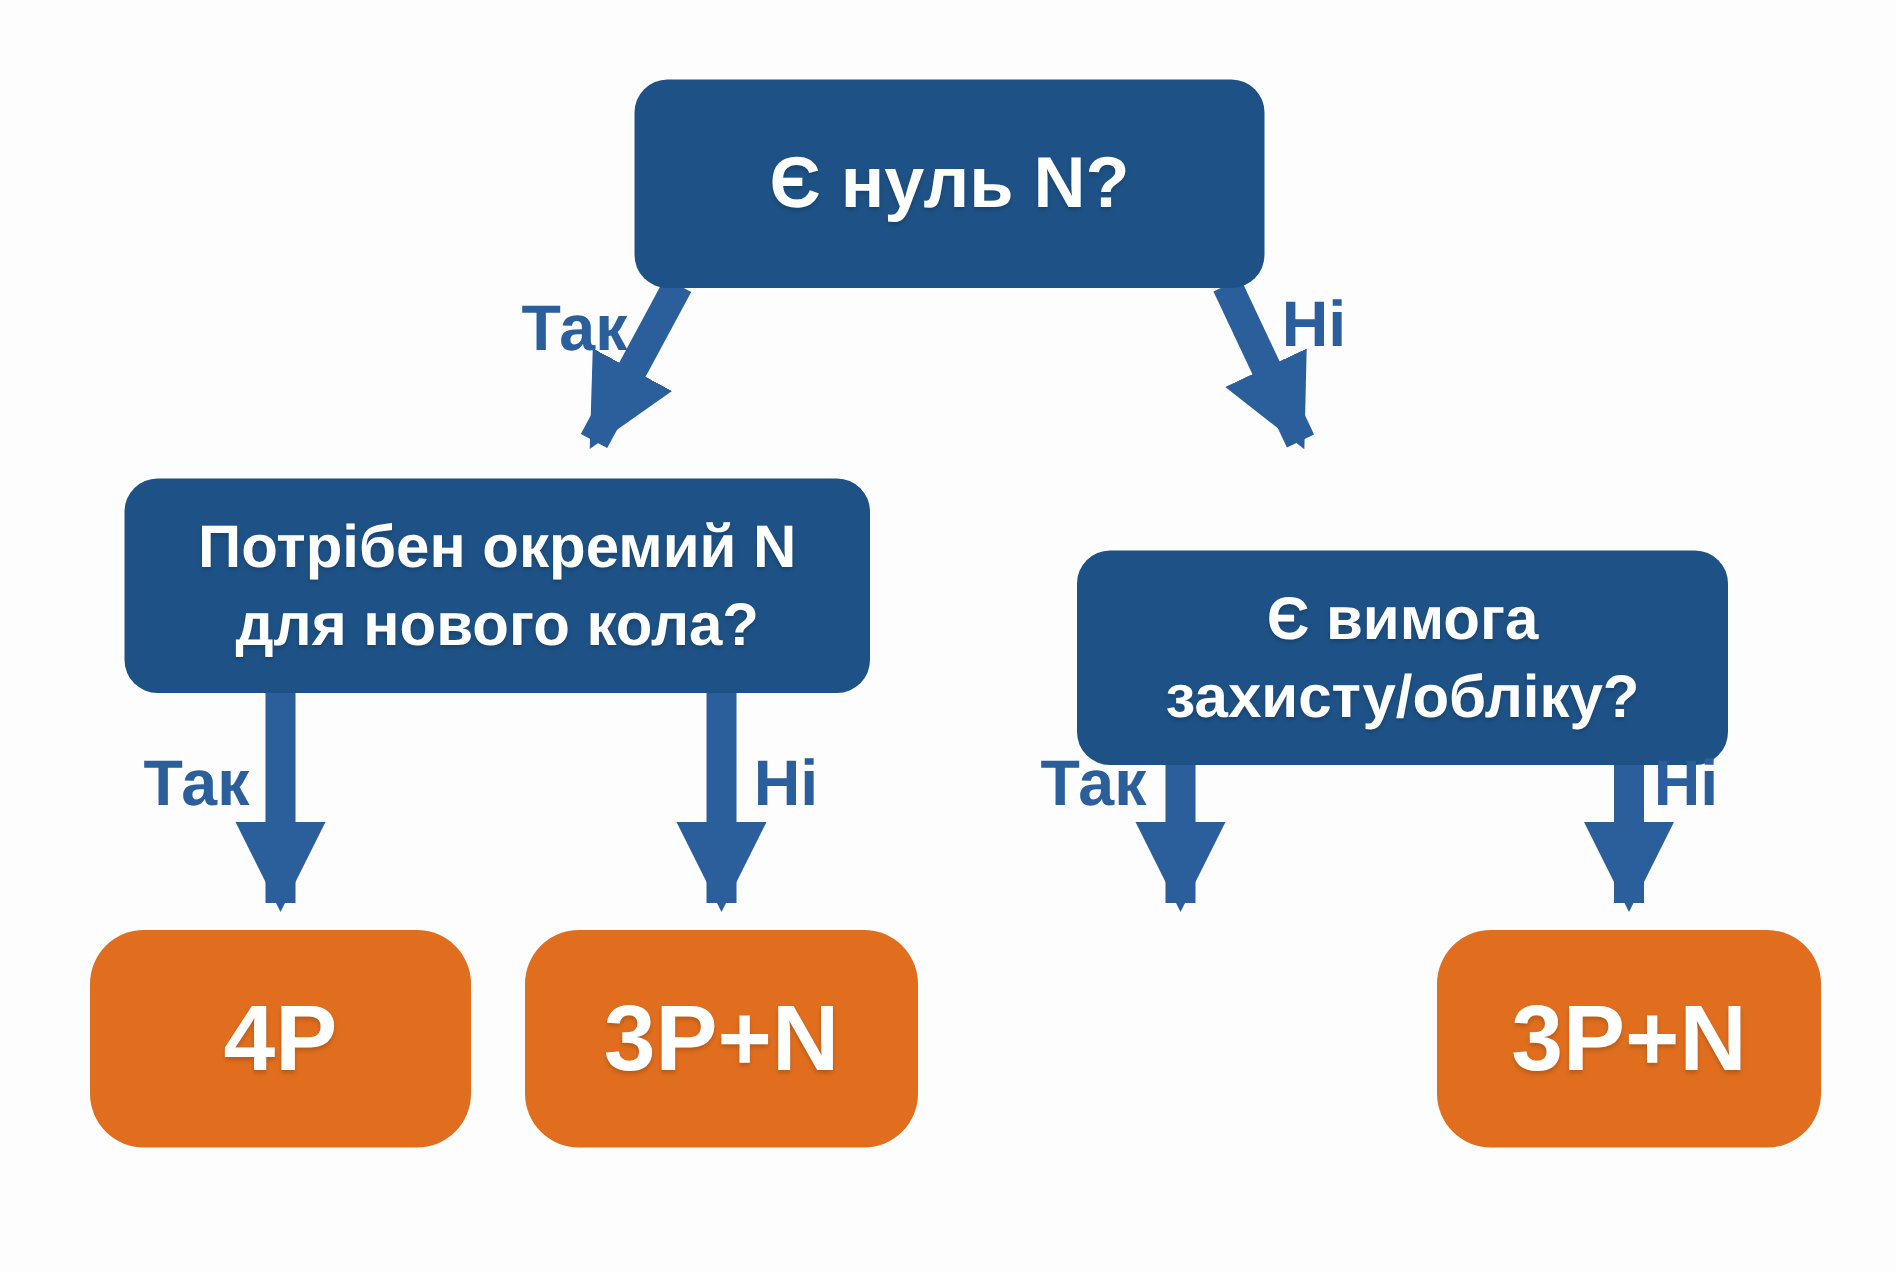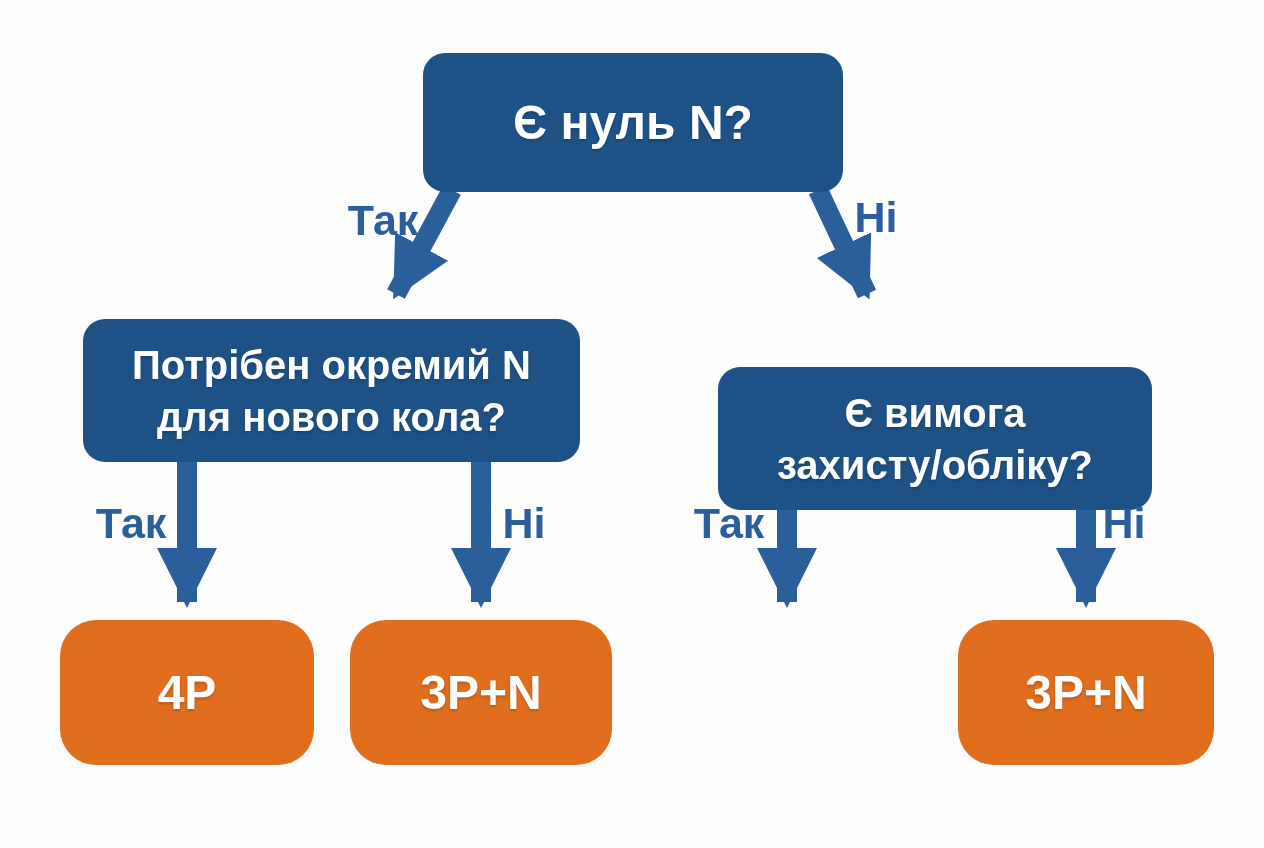--- a/index.html
+++ b/index.html
@@ -53,21 +53,21 @@
     font-size: 48px;
   }
   .node-q-left {
     left: 83px; top: 319px; width: 497px; height: 143px;
     font-size: 40px; line-height: 1.3;
   }
   .node-q-right {
     left: 718px; top: 319px; width: 434px; height: 143px;
     font-size: 40px; line-height: 1.3; margin-top: 48px;
   }
-  .node-out { font-size: 48px; top: 620px; height: 145px; }
+  .node-out { font-size: 62px; top: 620px; height: 145px; }
   .node-out-1 { left: 60px;  width: 254px; }
   .node-out-2 { left: 350px; width: 262px; }
   .node-out-3 { left: 660px; width: 254px; }
   .node-out-4 { left: 958px; width: 256px; }
 
   .edge-label {
     position: absolute;
     transform: translate(-50%, -50%);
     color: var(--arrow-blue);
     font-weight: bold;

